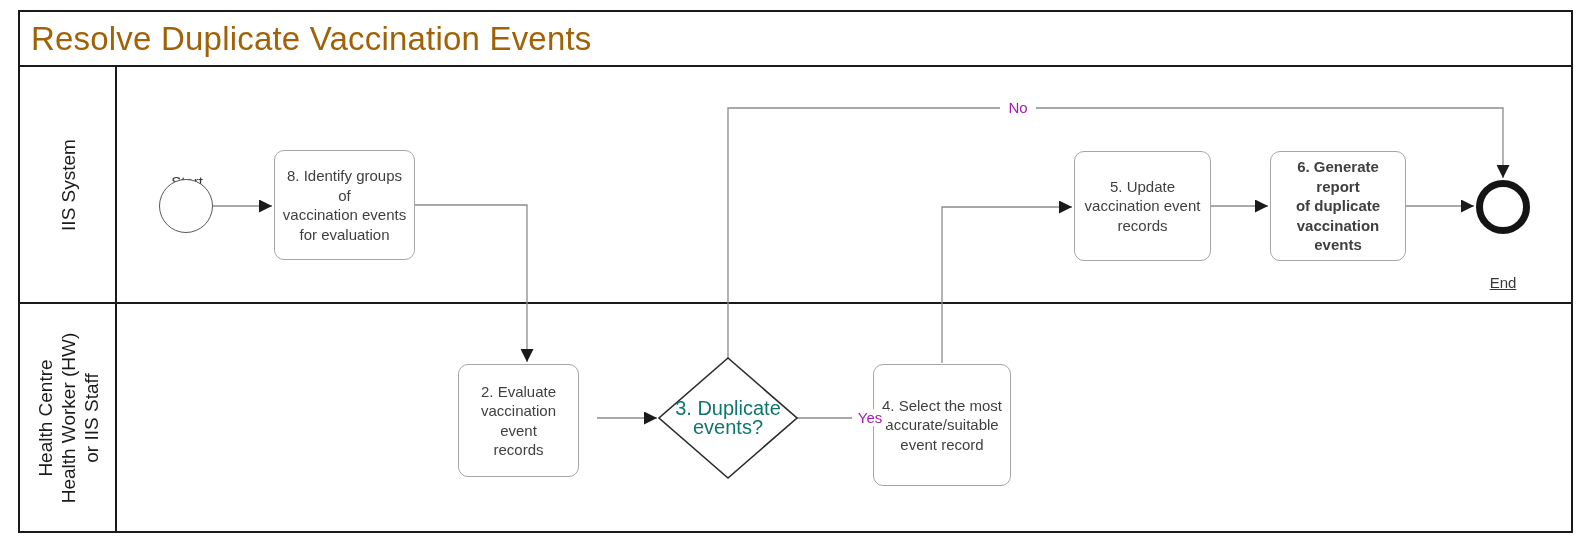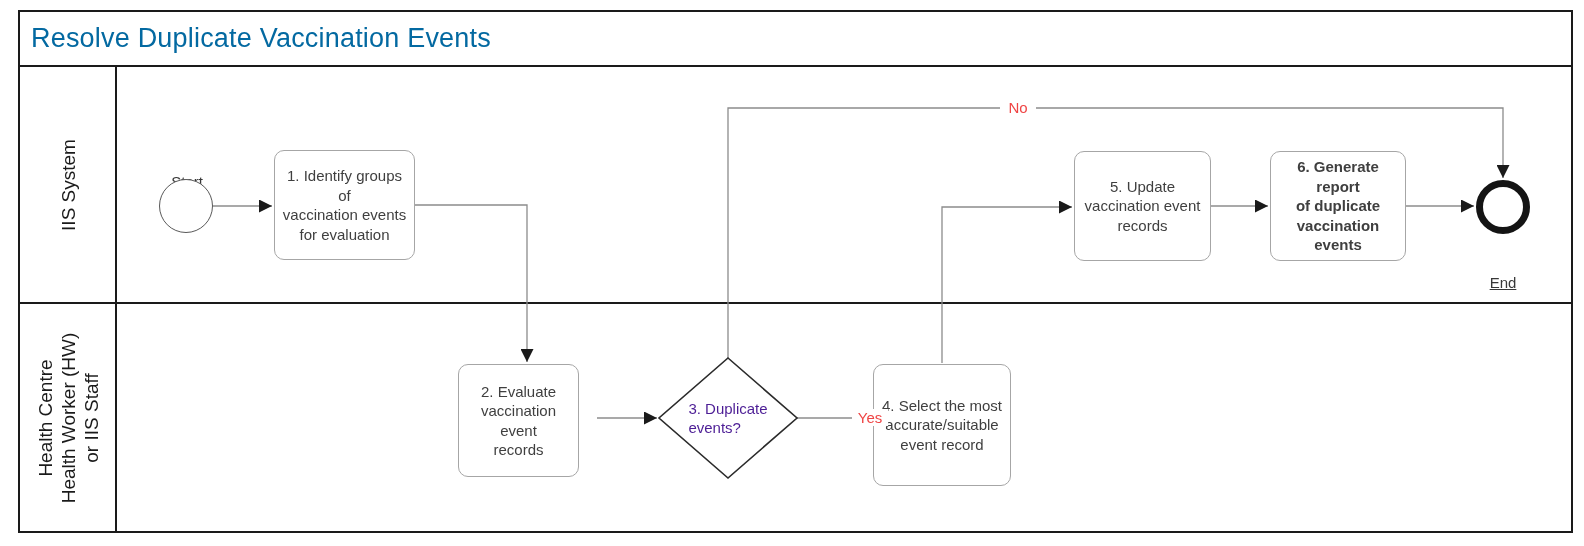--- a/index.html
+++ b/index.html
@@ -10,21 +10,21 @@
   
   .frame{
     position:absolute;left:18px;top:10px;width:1555px;height:523px;
     border:2px solid #1a1a1a;box-sizing:border-box;background:#ffffff;
   }
   .title-band{
     position:absolute;left:0;top:0;right:0;height:55px;
     border-bottom:2px solid #1a1a1a;box-sizing:border-box;
     display:flex;align-items:center;padding-left:11px;
   }
-  .pool-title{font-size:27px;color:#0369a1;letter-spacing:0.2px;}
+  .pool-title{font-size:33px;color:#a16207;letter-spacing:0.2px;}
   .lane{position:absolute;left:0;right:0;box-sizing:border-box;}
   .lane-1{top:55px;height:237px;border-bottom:2px solid #1a1a1a;}
   .lane-2{top:292px;bottom:0;}
   .lane-label-cell{
     position:absolute;left:0;top:0;bottom:0;width:97px;
     border-right:2px solid #1a1a1a;box-sizing:border-box;
   }
   .lane-label{
     position:absolute;left:50%;top:50%;
     transform:translate(-50%,-50%) rotate(-90deg);
@@ -45,25 +45,25 @@
   }
   .event-circle{position:absolute;border-radius:50%;background:#ffffff;box-sizing:border-box;}
   .start-circle{left:159px;top:179px;width:54px;height:54px;border:1.6px solid #595959;}
   .end-circle{left:1476px;top:180px;width:54px;height:54px;border:7px solid #141414;}
   .node-label{
     position:absolute;text-align:center;font-size:15px;color:#383838;margin-top:22px;
   }
   .gateway-label{
     position:absolute;left:663px;top:390px;width:130px;height:56px;
     display:flex;align-items:center;justify-content:center;
-    text-align:left;font-size:15px;line-height:19.5px;color:#4c1d95;
+    text-align:center;font-size:20px;line-height:19.5px;color:#0f766e;
     white-space:pre-line;
   }
   .edge-label{
-    position:absolute;text-align:center;font-size:15px;color:#ef4444;
+    position:absolute;text-align:center;font-size:15px;color:#a21caf;
     background:#ffffff;padding:0 2px;
   }
 </style>
 </head>
 <body>
 
 <div class="canvas">
 
   <div class="frame">
     <div class="title-band">
@@ -100,21 +100,21 @@
     <path class="edge" d="M942 363 V207 H1072" marker-end="url(#arrow)"></path>
     <path class="edge" d="M1211 206 H1268" marker-end="url(#arrow)"></path>
     <path class="edge" d="M1406 206 H1474" marker-end="url(#arrow)"></path>
     <path class="edge" d="M728 358 V108 H1503 V178" marker-end="url(#arrow)"></path>
     <polygon class="gateway-shape" points="728,358 797,418 728,478 659,418"></polygon>
   </svg>
 
   <div class="node-label" style="left:157px;top:151px;width:60px;">Start</div>
   <div class="event-circle start-circle"></div>
 
-  <div class="task" style="left:274px;top:150px;width:141px;height:110px;">1. Identify groups of
+  <div class="task" style="left:274px;top:150px;width:141px;height:110px;">8. Identify groups of
 vaccination events
 for evaluation</div>
 
   <div class="task" style="left:458px;top:364px;width:121px;height:113px;">2. Evaluate
 vaccination event
 records</div>
 
   <div class="gateway-label">3. Duplicate
 events?</div>
 

